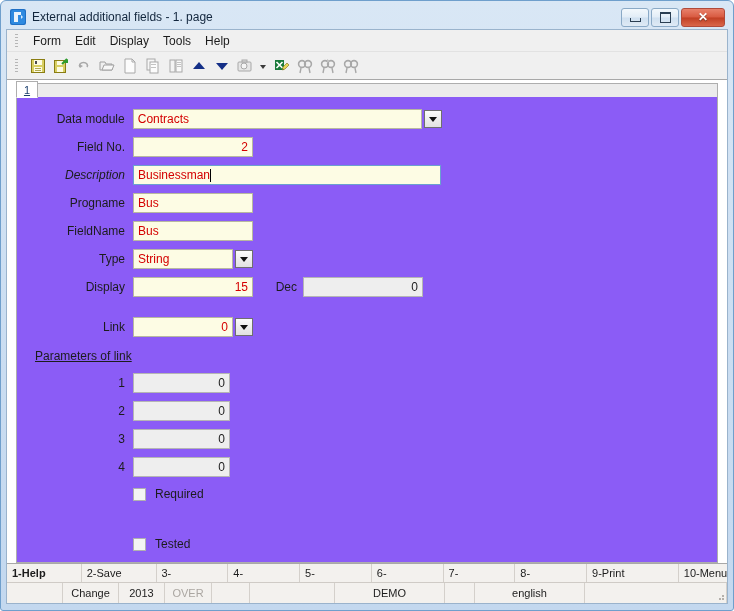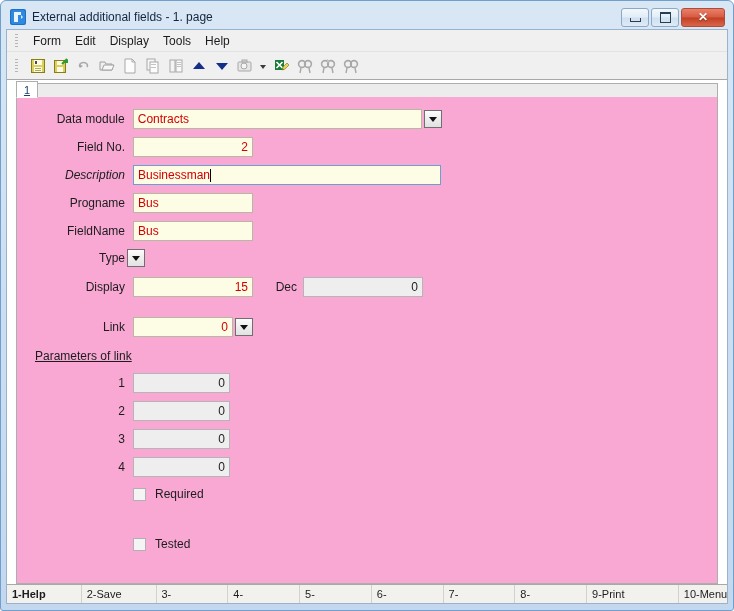--- a/index.html
+++ b/index.html
@@ -180,21 +180,21 @@
     height: 15px;
     background: #ececec;
     border: 1px solid #aeaeae;
     border-left: none;
     box-sizing: border-box;
     margin-right: 9px;
   }
   #panel {
     position: absolute;
     top: 17px; left: 9px; right: 9px; bottom: 0;
-    background: #f9a8d4;
+    background: #8b5cf6;
     border: 1px solid #aeaeae;
     border-top: none;
     box-sizing: border-box;
   }
 
   
   .row {
     position: absolute;
     display: flex;
     align-items: center;
@@ -520,20 +520,21 @@
           <input class="fld" style="width: 120px; margin-left: 8px;" value="Bus">
         </div>
 
         <div class="row" style="left:0; top:124px;">
           <div class="lbl" style="width:108px;">FieldName</div>
           <input class="fld" style="width: 120px; margin-left: 8px;" value="Bus">
         </div>
 
         <div class="row" style="left:0; top:152px;">
           <div class="lbl" style="width:108px;">Type</div>
+          <input class="fld" style="width: 100px; margin-left: 8px;" readonly="" value="String">
           <div class="drop-btn">
             <div class="tri"></div>
           </div>
         </div>
 
         <div class="row" style="left:0; top:180px;">
           <div class="lbl" style="width:108px;">Display</div>
           <input class="fld num" style="width: 120px; margin-left: 8px;" value="15">
           <div class="lbl" style="width:34px; margin-left:10px;">Dec</div>
           <input class="fld num disabled" style="width: 120px; margin-left: 6px;" disabled="" value="0">
@@ -584,15 +585,34 @@
       <div class="fkey" style="width:72px;">3-</div>
       <div class="fkey" style="width:72px;">4-</div>
       <div class="fkey" style="width:72px;">5-</div>
       <div class="fkey" style="width:72px;">6-</div>
       <div class="fkey" style="width:72px;">7-</div>
       <div class="fkey" style="width:72px;">8-</div>
       <div class="fkey" style="width:92px;">9-Print</div>
       <div class="fkey" style="flex:1 1 auto;">10-Menu</div>
     </div>
 
+    <div id="statusbar">
+      <div class="stat" style="width:56px;"></div>
+      <div class="stat" style="width:56px;">Change</div>
+      <div class="stat" style="width:46px;">2013</div>
+      <div class="stat dim" style="width:47px;">OVER</div>
+      <div class="stat" style="width:38px;"></div>
+      <div class="stat" style="width:85px;"></div>
+      <div class="stat" style="width:110px;">DEMO</div>
+      <div class="stat" style="width:30px;"></div>
+      <div class="stat" style="width:110px;">english</div>
+      <div class="stat" style="flex:1 1 auto;"></div>
+      <svg id="grip-corner" viewBox="0 0 10 10">
+        <g fill="#b4b0ab">
+          <rect x="7" y="7" width="2" height="2"></rect>
+          <rect x="4" y="7" width="2" height="2"></rect>
+          <rect x="7" y="4" width="2" height="2"></rect>
+        </g>
+      </svg>
+    </div>
 
   </div>
 </div>
 
 </body></html>

